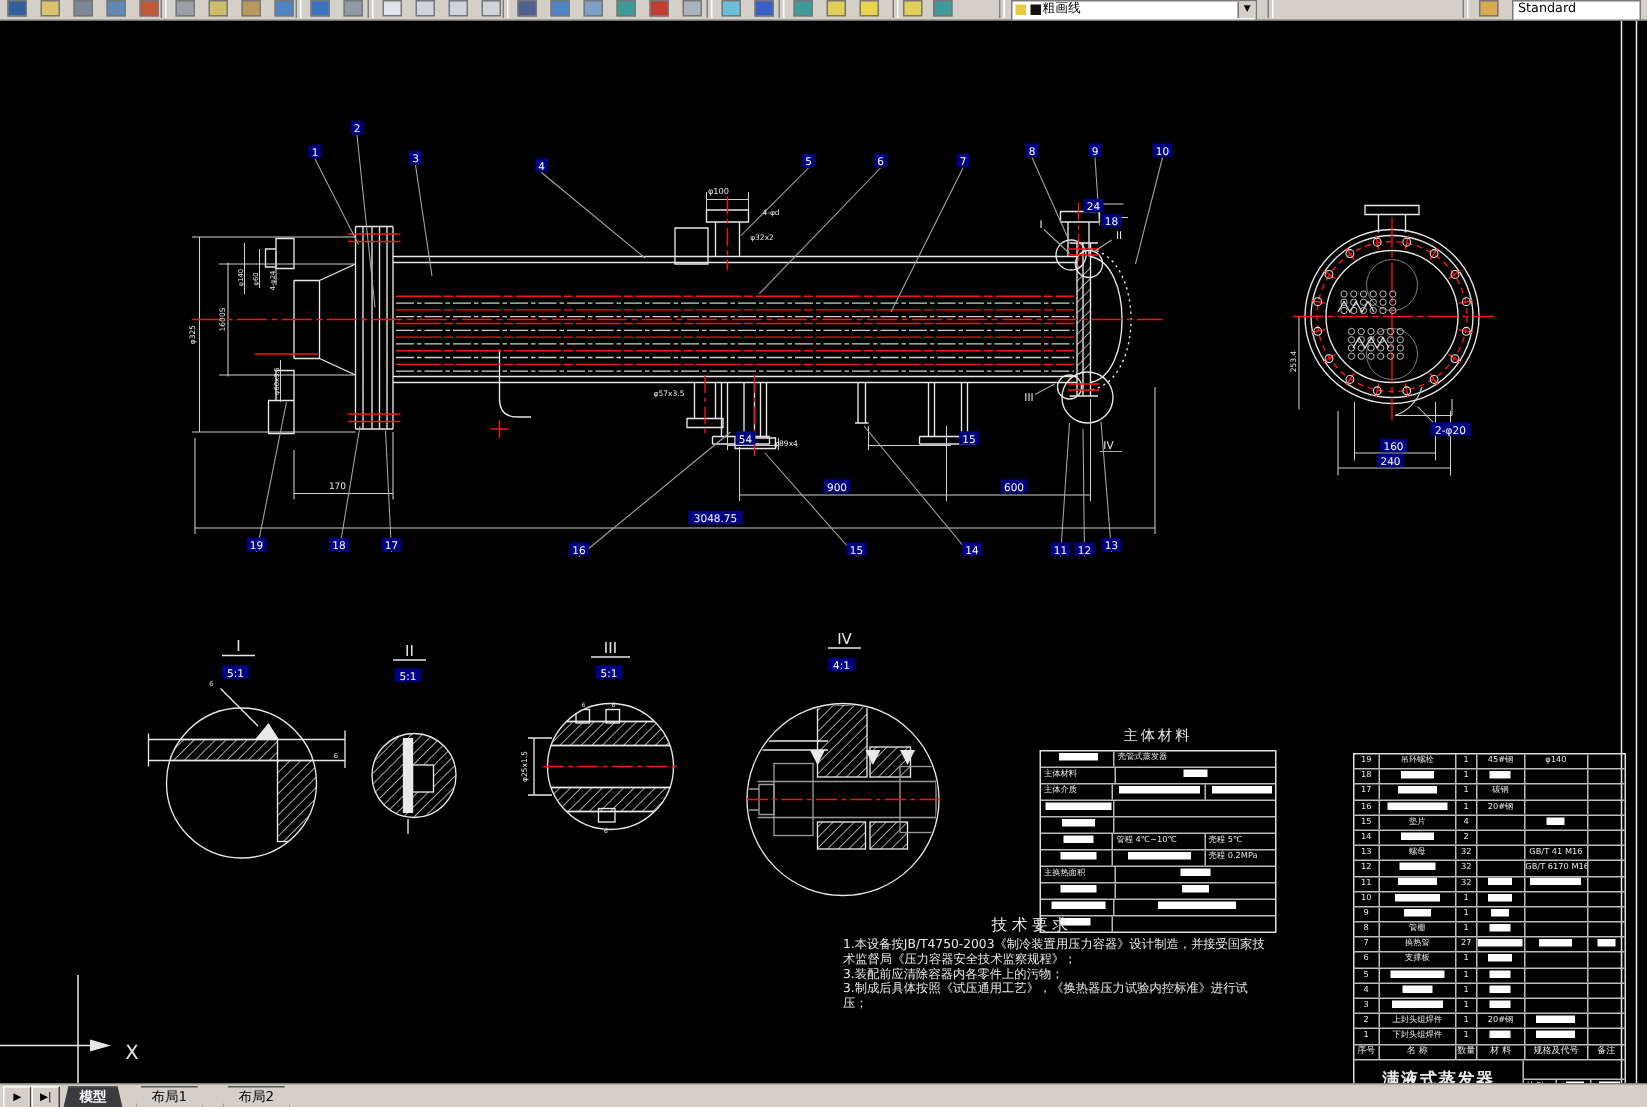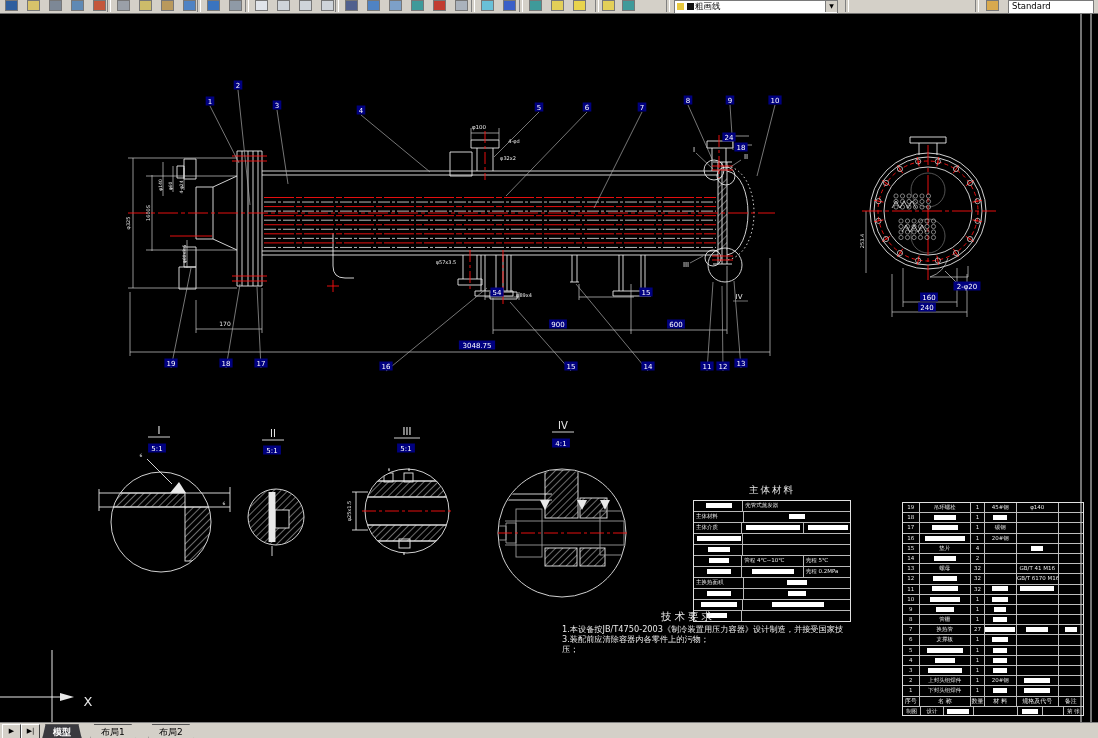--- a/index.html
+++ b/index.html
@@ -578,21 +578,23 @@
           <div class="tcell ctr" style="width: 48px; text-align: center;"><span class="msk" style="width: 20px;"></span></div>
           <div class="tcell" style="width: 109px;"></div>
         </div>
       </div>
 </div>
 
 <div class="panel" id="req">
   <div class="ttl">技术要求</div>
   <div id="reqlines">
         <div class="ln">1.本设备按JB/T4750-2003《制冷装置用压力容器》设计制造，并接受国家技</div>
+        <div class="ln">术监督局《压力容器安全技术监察规程》；</div>
         <div class="ln">3.装配前应清除容器内各零件上的污物；</div>
+        <div class="ln">3.制成后具体按照《试压通用工艺》，《换热器压力试验内控标准》进行试</div>
         <div class="ln">压；</div>
       </div>
 </div>
 
 <div class="panel" id="bom">
   <div id="bomrows">
         <div class="brow">
           <div class="bcell" style="width: 16px;">19</div>
           <div class="bcell" style="width: 52px;">吊环螺栓</div>
           <div class="bcell" style="width: 13px;">1</div>
@@ -746,20 +748,31 @@
         </div>
       </div>
   <div class="brow bhead" id="bomhead">
         <div class="bcell" style="width: 16px;">序号</div>
         <div class="bcell" style="width: 52px;">名 称</div>
         <div class="bcell" style="width: 13px;">数量</div>
         <div class="bcell" style="width: 32px;">材 料</div>
         <div class="bcell" style="width: 42px;">规格及代号</div>
         <div class="bcell" style="width: 25px;">备注</div>
       </div>
+  <div id="tb-main">
+    <div id="tb-title">满液式蒸发器</div>
+    <div id="tb-right">
+      <div class="r1"></div>
+      <div class="r2" id="tbscale">
+            <div class="tcell" style="width: 22px;">比例</div>
+            <div class="tcell" style="width: 22px; text-align: center;"><span class="msk" style="width: 12px;"></span></div>
+            <div class="tcell" style="width: 23px; text-align: center;"><span class="msk" style="width: 14px;"></span></div>
+          </div>
+    </div>
+  </div>
   <div id="tb-bot">
         <div class="bcell" style="width: 18px; line-height: 8px;">制图</div>
         <div class="bcell" style="width: 22px; line-height: 8px;">设计</div>
         <div class="bcell" style="width: 30px; line-height: 8px; text-align: center;"><span class="msk" style="width: 22px;"></span></div>
         <div class="bcell" style="width: 45px; line-height: 8px;"></div>
         <div class="bcell" style="width: 25px; line-height: 8px; text-align: center;"><span class="msk" style="width: 16px;"></span></div>
         <div class="bcell" style="width: 20px; line-height: 8px;"></div>
         <div class="bcell" style="width: 20px; line-height: 8px;">第 张</div>
       </div>
 </div>

